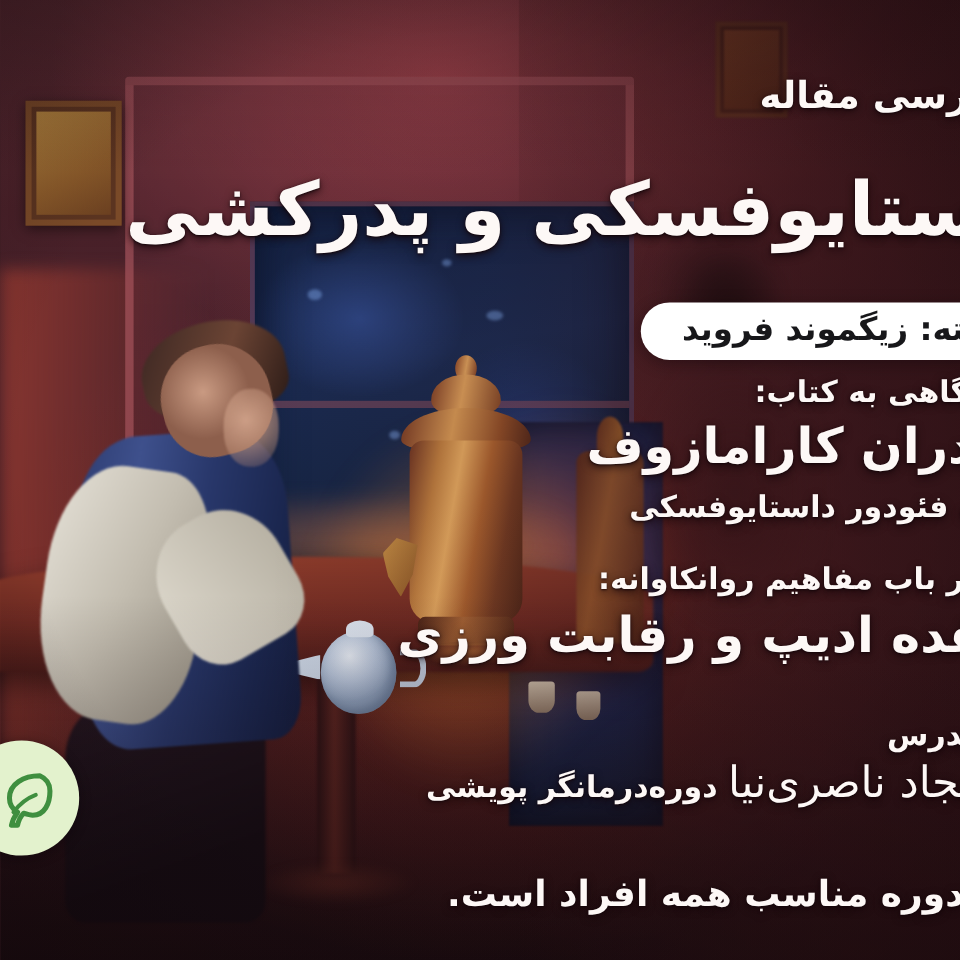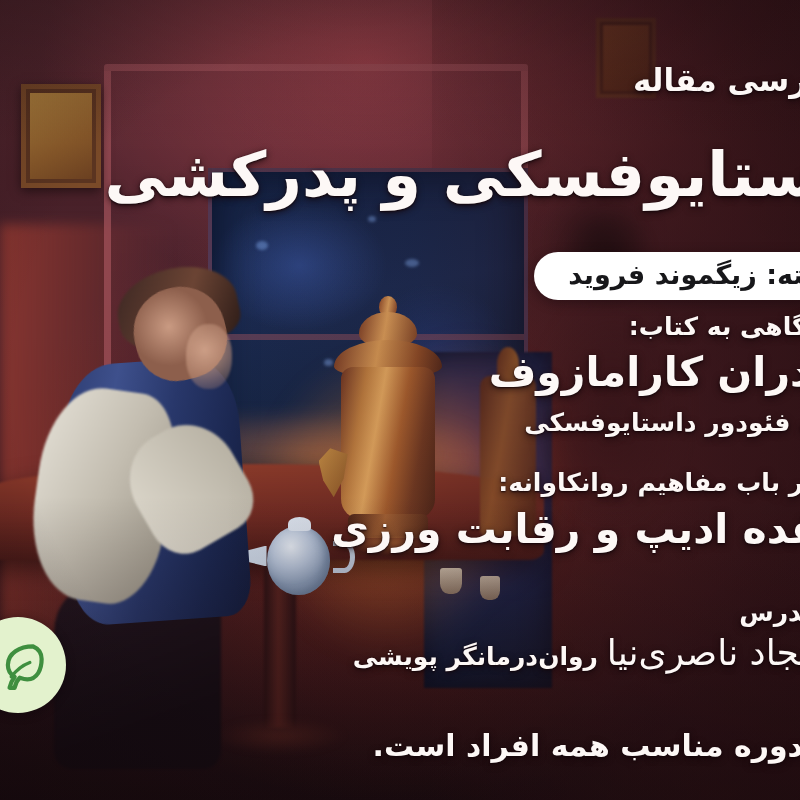--- a/index.html
+++ b/index.html
@@ -398,21 +398,21 @@
     <div class="author-pill">نوشته: زیگموند فروید</div>
 
     <div class="line sec-label book-label">نگاهی به کتاب:</div>
     <div class="line sec-main book-main">برادران کارامازوف</div>
     <div class="line sec-sub book-sub">نوشته فئودور داستایوفسکی</div>
 
     <div class="line sec-label psy-label">در باب مفاهیم روانکاوانه:</div>
     <div class="line sec-main psy-main">عقده ادیپ و رقابت ورزی</div>
 
     <div class="line sec-label teach-label">مدرس</div>
-    <div class="line teach-main"><span>سجاد ناصری‌نیا</span><span class="role"> روان‌درمانگر پویشی</span></div>
+    <div class="line teach-main"><span>سجاد ناصری‌نیا</span><span class="role"> دوره‌درمانگر پویشی</span></div>
 
     <div class="line footer">این دوره مناسب همه افراد است.</div>
 
     <div class="logo">
       <svg viewBox="0 0 64 64" aria-hidden="true">
         <path d="M50 10C34 10 20 18 20 32c0 6 3 11 8 14-3 4-5 8-6 13h6c1-5 3-9 6-12 3 1 6 2 9 2 12 0 17-12 17-24 0-6-3-12-10-15z" fill="none" stroke="#3f8f3f" stroke-width="5" stroke-linejoin="round"></path>
         <path d="M24 46c6-8 14-14 22-17" fill="none" stroke="#3f8f3f" stroke-width="4" stroke-linecap="round"></path>
       </svg>
     </div>
 

